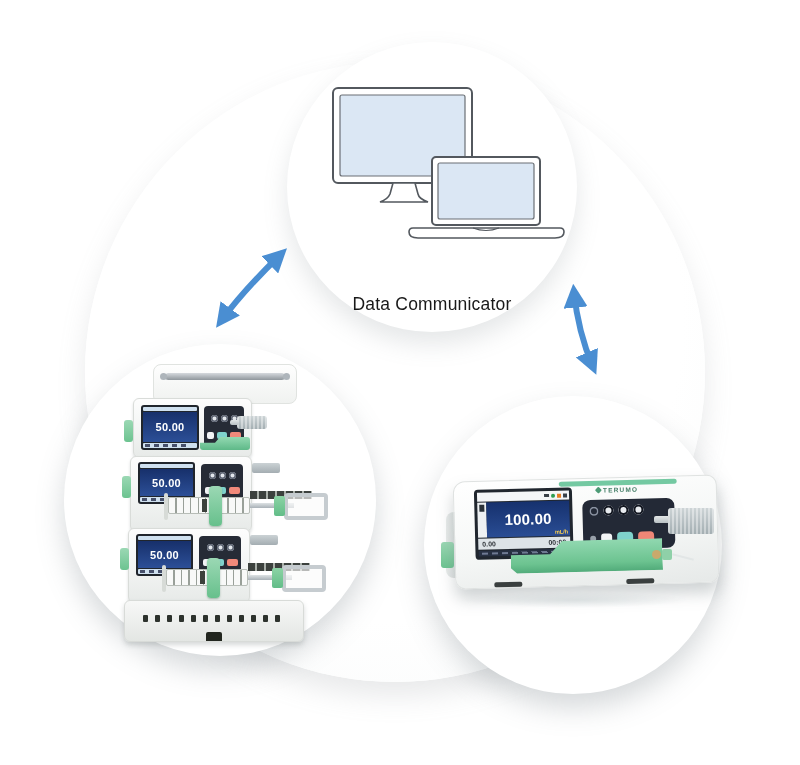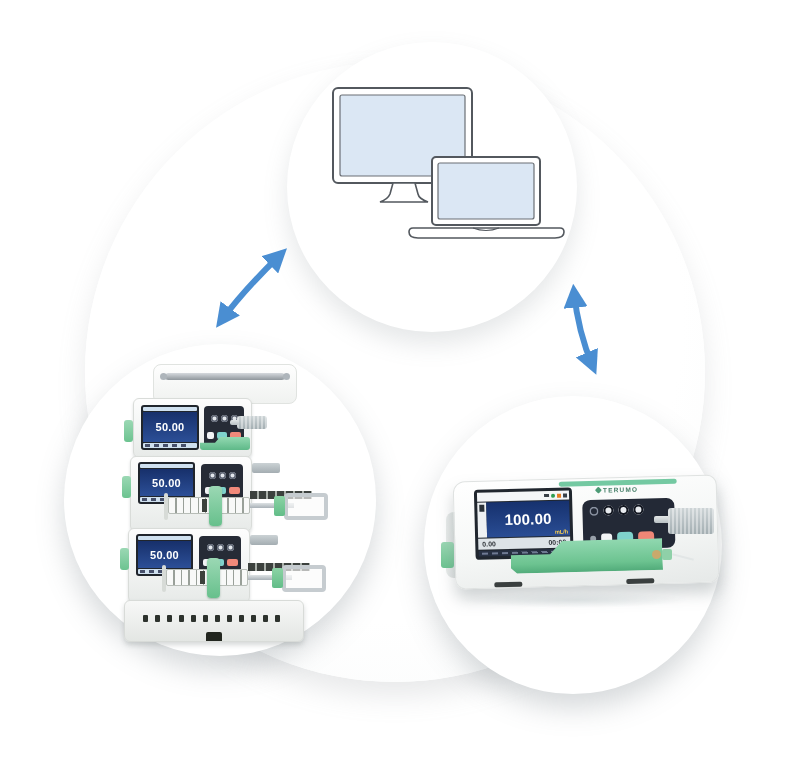--- a/index.html
+++ b/index.html
@@ -166,20 +166,21 @@
         <path d="M106,141 L128,141 L131,152 Q132,157 141,160 L93,160 Q101,157 103,152 Z" fill="#ffffff" stroke="#53585e" stroke-width="1.6"></path>
       </g>
 
       <g>
         <rect x="145" y="115" width="108" height="68" rx="4" fill="#ffffff" stroke="#53585e" stroke-width="2"></rect>
         <rect x="151" y="121" width="96" height="56" rx="2" fill="#dbe7f4" stroke="#6a6f75" stroke-width="1.2"></rect>
         <path d="M126,186 L273,186 Q277,186 277,190 Q277,196 268,196 L131,196 Q122,196 122,190 Q122,186 126,186 Z" fill="#ffffff" stroke="#53585e" stroke-width="1.6"></path>
         <path d="M186,186 q13,5 26,0" fill="none" stroke="#53585e" stroke-width="1.2"></path>
       </g>
     </svg>
+    <div class="hub-label">Data Communicator</div>
   </div>
 
   <div class="node node-left">
 
     <div class="handle">
       <div class="handle-bar"></div>
       <div class="handle-screw" style="left:6px;"></div>
       <div class="handle-screw" style="right:6px;"></div>
     </div>
 

